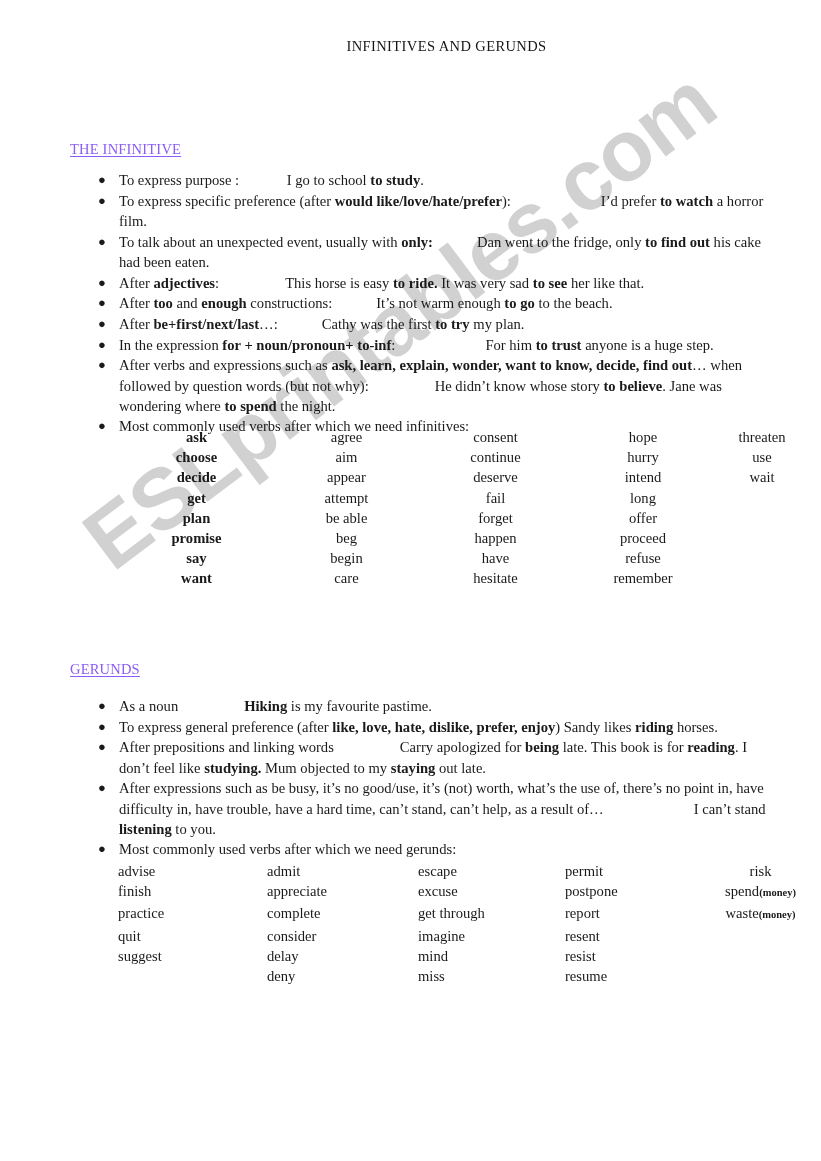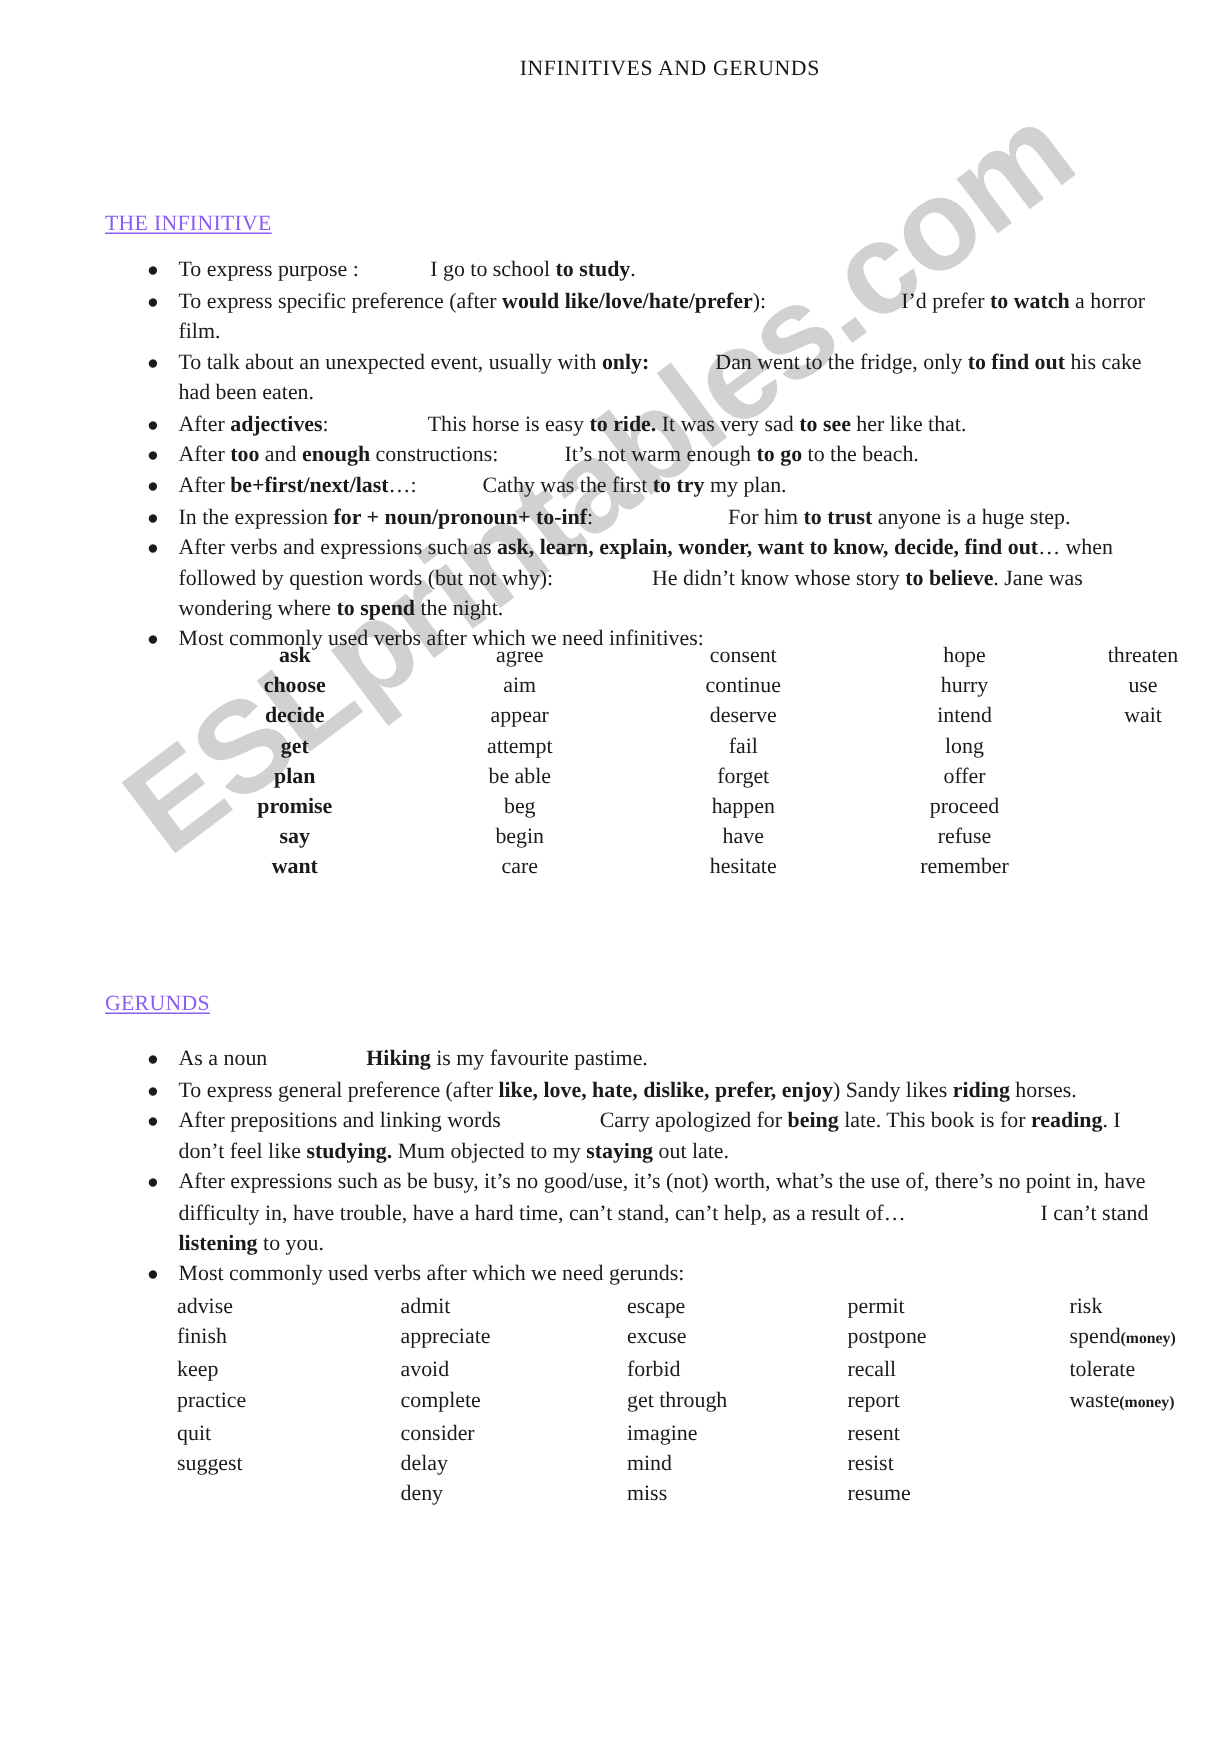--- a/index.html
+++ b/index.html
@@ -122,21 +122,21 @@
   .verb-table td.c0 { width: 149px; }
   .verb-table td.c1 { width: 151px; margin-top: 42px; }
   .verb-table td.c2 { width: 147px; }
   .verb-table td.c3 { width: 148px; }
   .verb-table td.c4 { width: 90px; }
 
   #inf-table { left: 122px; top: 427px; text-align: center; }
   #inf-table td.c0 { font-weight: bold; }
 
   #ger-table { left: 118px; top: 861px; }
-  #ger-table td.c4 { text-align: left; width: 95px; }
+  #ger-table td.c4 { text-align: center; width: 95px; }
 
   .money {
     font-size: 10.5px;
     vertical-align: baseline;
     font-weight: bold;
   }
 </style>
 </head>
 <body>
 
@@ -287,27 +287,20 @@
             <td class="c4">risk</td>
           </tr>
           <tr>
             <td class="c0">finish</td>
             <td class="c1">appreciate</td>
             <td class="c2">excuse</td>
             <td class="c3">postpone</td>
             <td class="c4"><span>spend</span><span class="money">(money)</span></td>
           </tr>
           <tr>
-            <td class="c0">keep</td>
-            <td class="c1">avoid</td>
-            <td class="c2">forbid</td>
-            <td class="c3">recall</td>
-            <td class="c4">tolerate</td>
-          </tr>
-          <tr>
             <td class="c0">practice</td>
             <td class="c1">complete</td>
             <td class="c2">get through</td>
             <td class="c3">report</td>
             <td class="c4"><span>waste</span><span class="money">(money)</span></td>
           </tr>
           <tr>
             <td class="c0">quit</td>
             <td class="c1">consider</td>
             <td class="c2">imagine</td>

